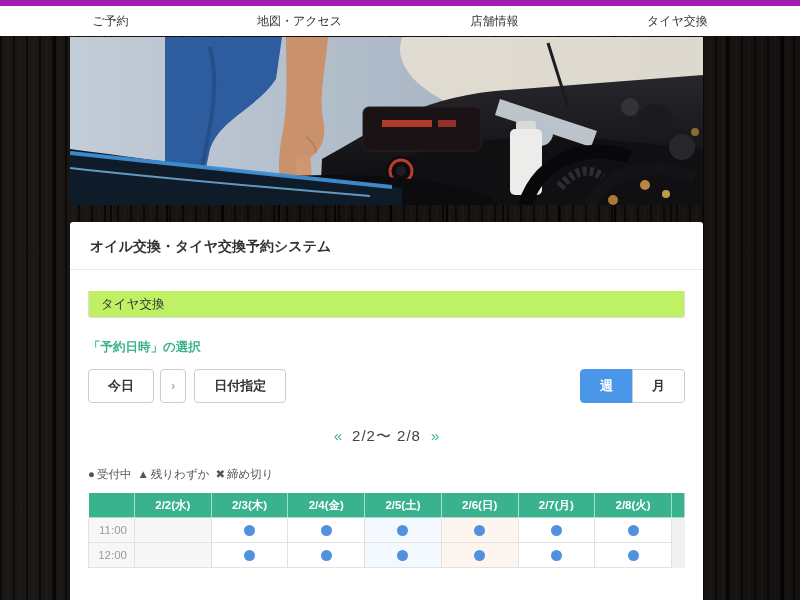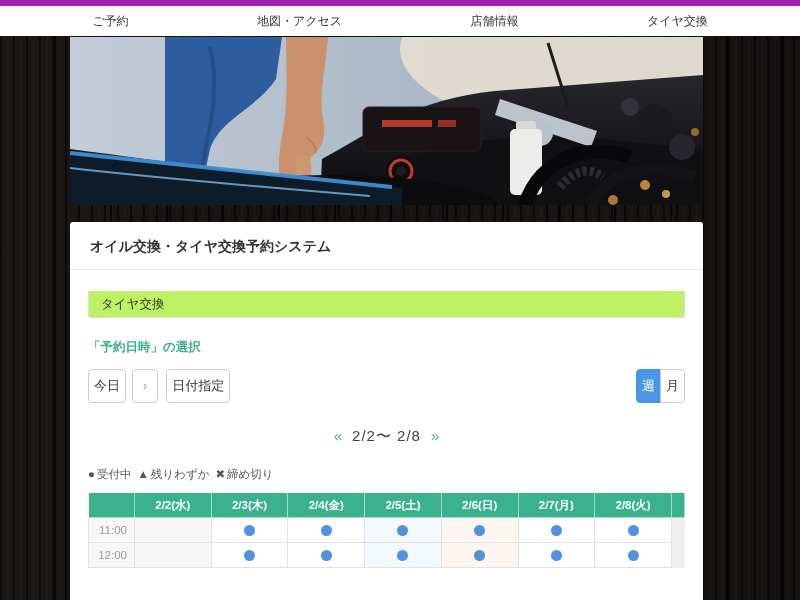--- a/index.html
+++ b/index.html
@@ -42,22 +42,22 @@
   }
   .list-item:first-child{border-radius:3px 3px 0 0;}
   .list-item:last-child{border-radius:0 0 3px 3px;border-top:none;}
   .list-item.selected{background:var(--green);border-color:var(--green);color:#fff;}
   
   .section-label{margin-top:21px;font-size:12.5px;font-weight:bold;color:var(--green);}
   
   .toolbar{margin-top:13px;display:flex;align-items:center;}
   .btn{
     display:inline-block;box-sizing:border-box;height:34px;line-height:18px;
-    padding:7px 5px;font-size:13px;color:#333;background:#fff;
-    border:1px solid #ccc;border-radius:4px;cursor:pointer;white-space:nowrap;
+    padding:7px 19px;font-size:13px;color:#333;background:#fff;
+    border:1px solid #ccc;border-radius:4px;cursor:pointer;white-space:nowrap;font-weight:bold;
   }
   .btn.chev{color:#b3b3b3;padding:7px 10px;font-weight:bold;}
   .spacer{flex:1;}
   .btn-group{display:inline-flex;}
   .btn-group .btn{border-radius:0;margin-left:-1px;}
   .btn-group .btn:first-child{border-radius:4px 0 0 4px;margin-left:0;}
   .btn-group .btn:last-child{border-radius:0 4px 4px 0;}
   .btn.active{background:var(--blue);border-color:var(--blue);color:#fff;}
   .mr6{margin-right:6px;} .mr8{margin-right:8px;}
   

